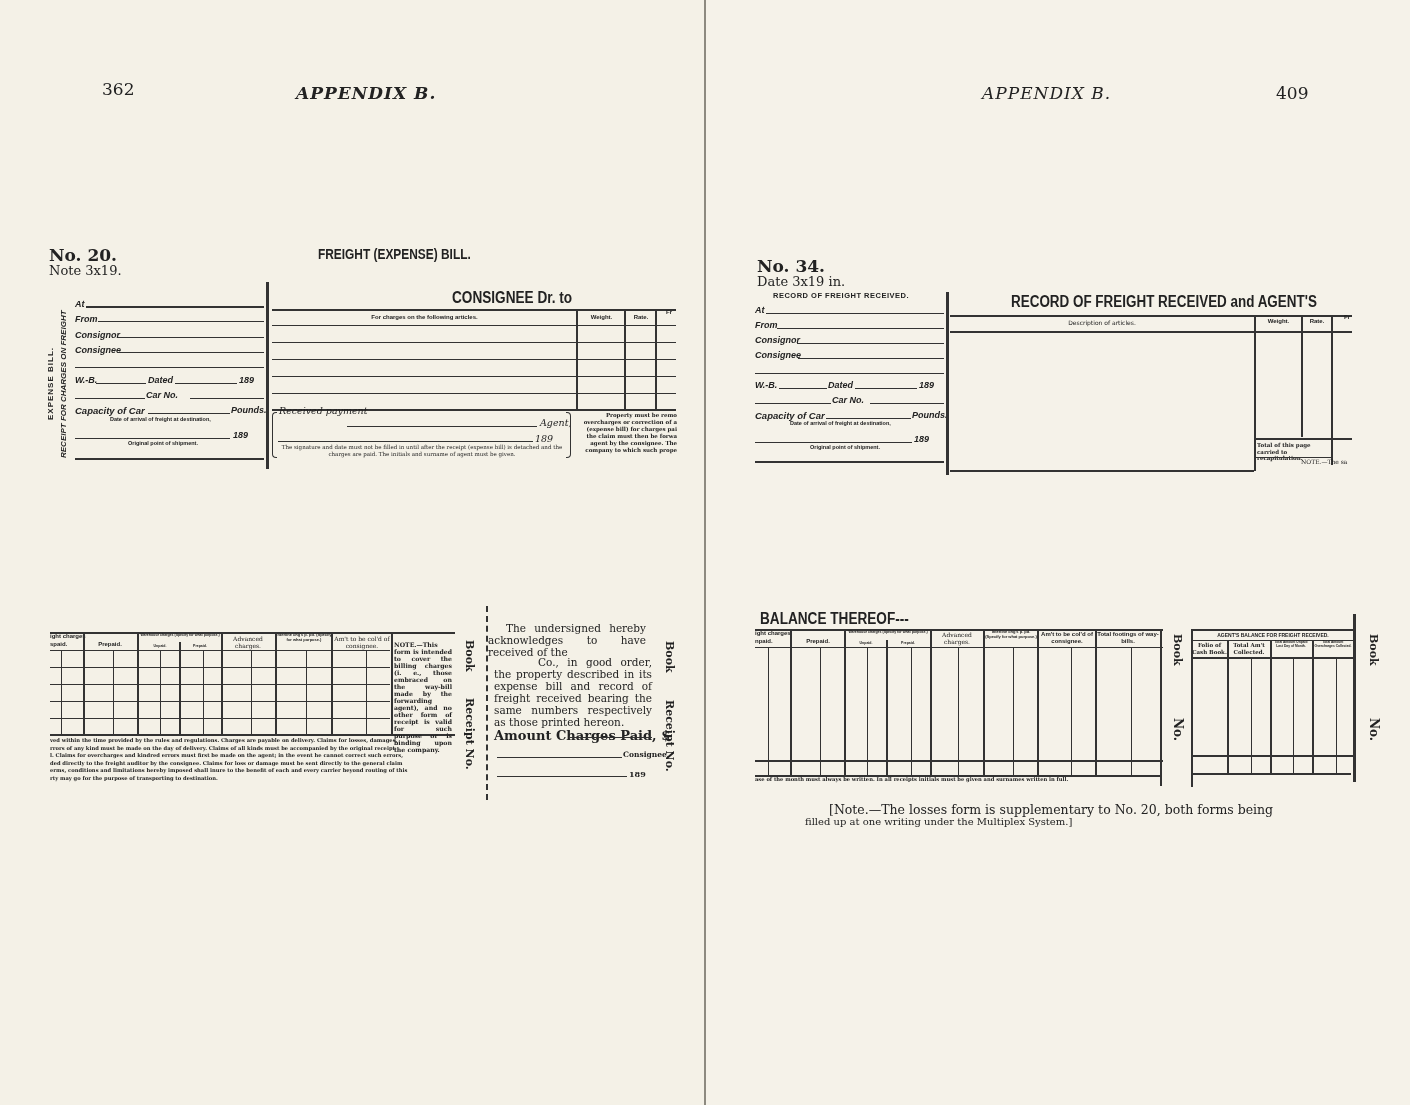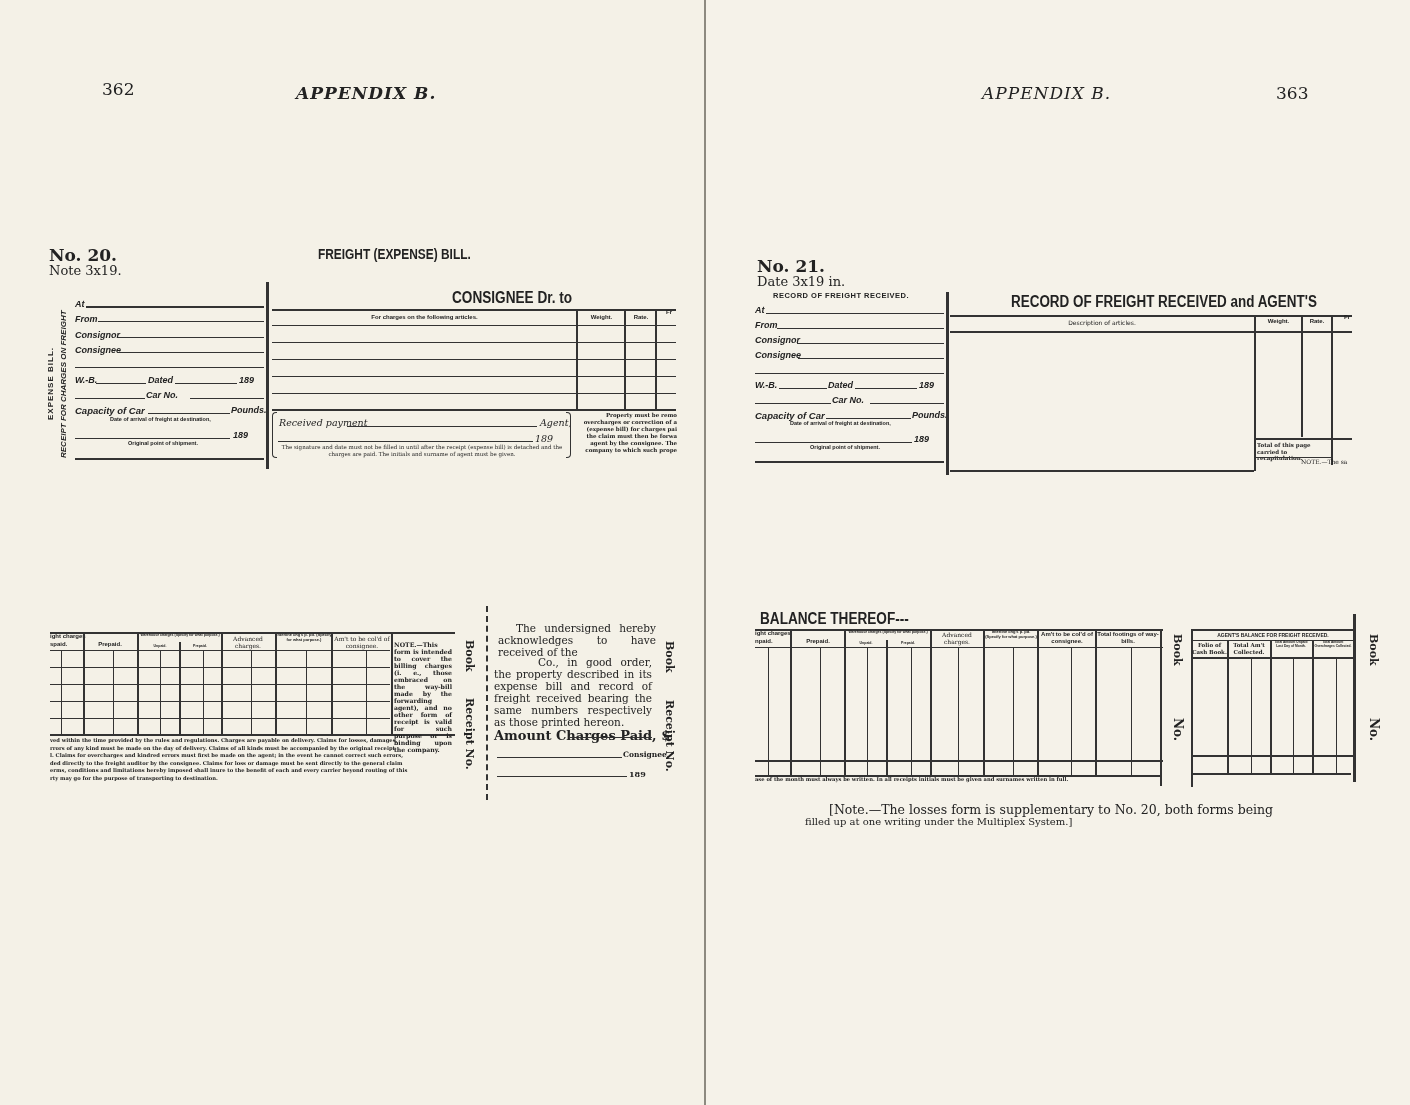--- a/index.html
+++ b/index.html
@@ -82,21 +82,21 @@
 <div class="hl" style="left:272px;top:325px;width:404px;"></div>
 <div class="hl" style="left:272px;top:342px;width:404px;"></div>
 <div class="hl" style="left:272px;top:359px;width:404px;"></div>
 <div class="hl" style="left:272px;top:376px;width:404px;"></div>
 <div class="hl" style="left:272px;top:393px;width:404px;"></div>
 <div class="hl2" style="left:272px;top:409px;width:404px;"></div>
 <div class="vl2" style="left:576px;top:309px;height:100px;"></div>
 <div class="vl2" style="left:624px;top:309px;height:100px;"></div>
 <div class="vl2" style="left:655px;top:309px;height:100px;"></div>
 
-<span class="abs" style="left:279px;top:417px;font-family:'DejaVu Serif',serif;font-style:italic;font-size:9.5px;">Received payment</span>
+<span class="abs" style="left:279px;top:405px;font-family:'DejaVu Serif',serif;font-style:italic;font-size:9.5px;">Received payment</span>
 <div class="hl" style="left:347px;top:426px;width:190px;"></div>
 <span class="abs" style="left:540px;top:417px;font-family:'DejaVu Serif',serif;font-style:italic;font-size:9.5px;">Agent,</span>
 <div class="hl" style="left:278px;top:441px;width:255px;"></div>
 <span class="abs" style="left:535px;top:433px;font-family:'DejaVu Serif',serif;font-style:italic;font-size:9.5px;">189</span>
 <div class="abs tinyserif" style="left:276px;top:444px;width:292px;text-align:center;font-size:5.5px;line-height:6.5px;">The signature and date must not be filled in until after the receipt (expense bill) is detached and the charges are paid. The initials and surname of agent must be given.</div>
 <div class="abs" style="left:272px;top:412px;width:4px;height:44px;border:1px solid #333;border-right:none;border-radius:4px 0 0 4px;"></div>
 <div class="abs" style="left:566px;top:412px;width:4px;height:44px;border:1px solid #333;border-left:none;border-radius:0 4px 4px 0;"></div>
 <div class="abs tinyserif" style="left:575px;top:412px;width:102px;height:48px;overflow:hidden;font-size:5.5px;line-height:7px;text-align:right;font-weight:bold;">Property must be remo overcharges or correction of a (expense bill) for charges pai the claim must then be forwa agent by the consignee. The company to which such prope</div>
 
 <div>
@@ -138,35 +138,35 @@
     <div>ded directly to the freight auditor by the consignee. Claims for loss or damage must be sent directly to the general claim</div>
     <div>erms, conditions and limitations hereby imposed shall inure to the benefit of each and every carrier beyond routing of this</div>
     <div>rty may go for the purpose of transporting to destination.</div>
   </div>
 </div>
 
 <div class="vertd" style="left:463px;top:640px;font-family:'DejaVu Serif',serif;font-size:11px;">Book</div>
 <div class="vertd" style="left:463px;top:698px;font-family:'DejaVu Serif',serif;font-size:11px;">Receipt No.</div>
 <div class="dash" style="left:486px;top:606px;height:194px;"></div>
 
-<div class="abs para" style="left:498px;top:622px;width:158px;text-indent:18px;text-align:justify;">The undersigned hereby acknowledges to have received of the</div>
+<div class="abs para" style="left:488px;top:622px;width:158px;text-indent:18px;text-align:justify;">The undersigned hereby acknowledges to have received of the</div>
 <div class="abs para" style="left:494px;top:656px;width:158px;text-indent:44px;text-align:justify;">Co., in good order, the property described in its expense bill and record of freight received bearing the same numbers respectively as those printed hereon.</div>
 <span class="abs" style="left:494px;top:728px;font-family:'DejaVu Serif',serif;font-size:13px;font-weight:bold;">Amount Charges Paid, $</span>
 <div class="hl" style="left:570px;top:737px;width:82px;"></div>
 <div class="hl" style="left:497px;top:757px;width:125px;"></div>
 <span class="abs" style="left:623px;top:750px;font-family:'DejaVu Serif',serif;font-size:7.5px;font-weight:bold;">Consignee.</span>
 <div class="hl" style="left:497px;top:776px;width:130px;"></div>
 <span class="abs" style="left:629px;top:769px;font-family:'DejaVu Serif',serif;font-size:8px;font-weight:bold;">189</span>
 <div class="vertd" style="left:663px;top:641px;font-family:'DejaVu Serif',serif;font-size:11px;">Book</div>
 <div class="vertd" style="left:663px;top:700px;font-family:'DejaVu Serif',serif;font-size:11px;">Receipt No.</div>
 
 <div class="abs runhead" style="left:982px;top:83px;">APPENDIX B.</div>
-<div class="abs pnum" style="left:1276px;top:83px;">363</div>
-
-<div class="abs formno" style="left:757px;top:256px;">No. 21.</div>
+<div class="abs pnum" style="left:1276px;top:83px;">409</div>
+
+<div class="abs formno" style="left:757px;top:256px;">No. 34.</div>
 <div class="abs formsize" style="left:757px;top:274px;">Date 3x19 in.</div>
 <div class="abs" style="left:773px;top:291px;font-family:'Liberation Sans',sans-serif;font-weight:bold;font-size:7.5px;letter-spacing:0.5px;">RECORD OF FREIGHT RECEIVED.</div>
 
 <div>
   <span class="abs lbl" style="left:755px;top:305px;">At</span>
   <div class="hl" style="left:766px;top:313px;width:178px;"></div>
   <span class="abs lbl" style="left:755px;top:320px;">From</span>
   <div class="hl" style="left:777px;top:328px;width:167px;"></div>
   <span class="abs lbl" style="left:755px;top:335px;">Consignor</span>
   <div class="hl" style="left:797px;top:343px;width:147px;"></div>

